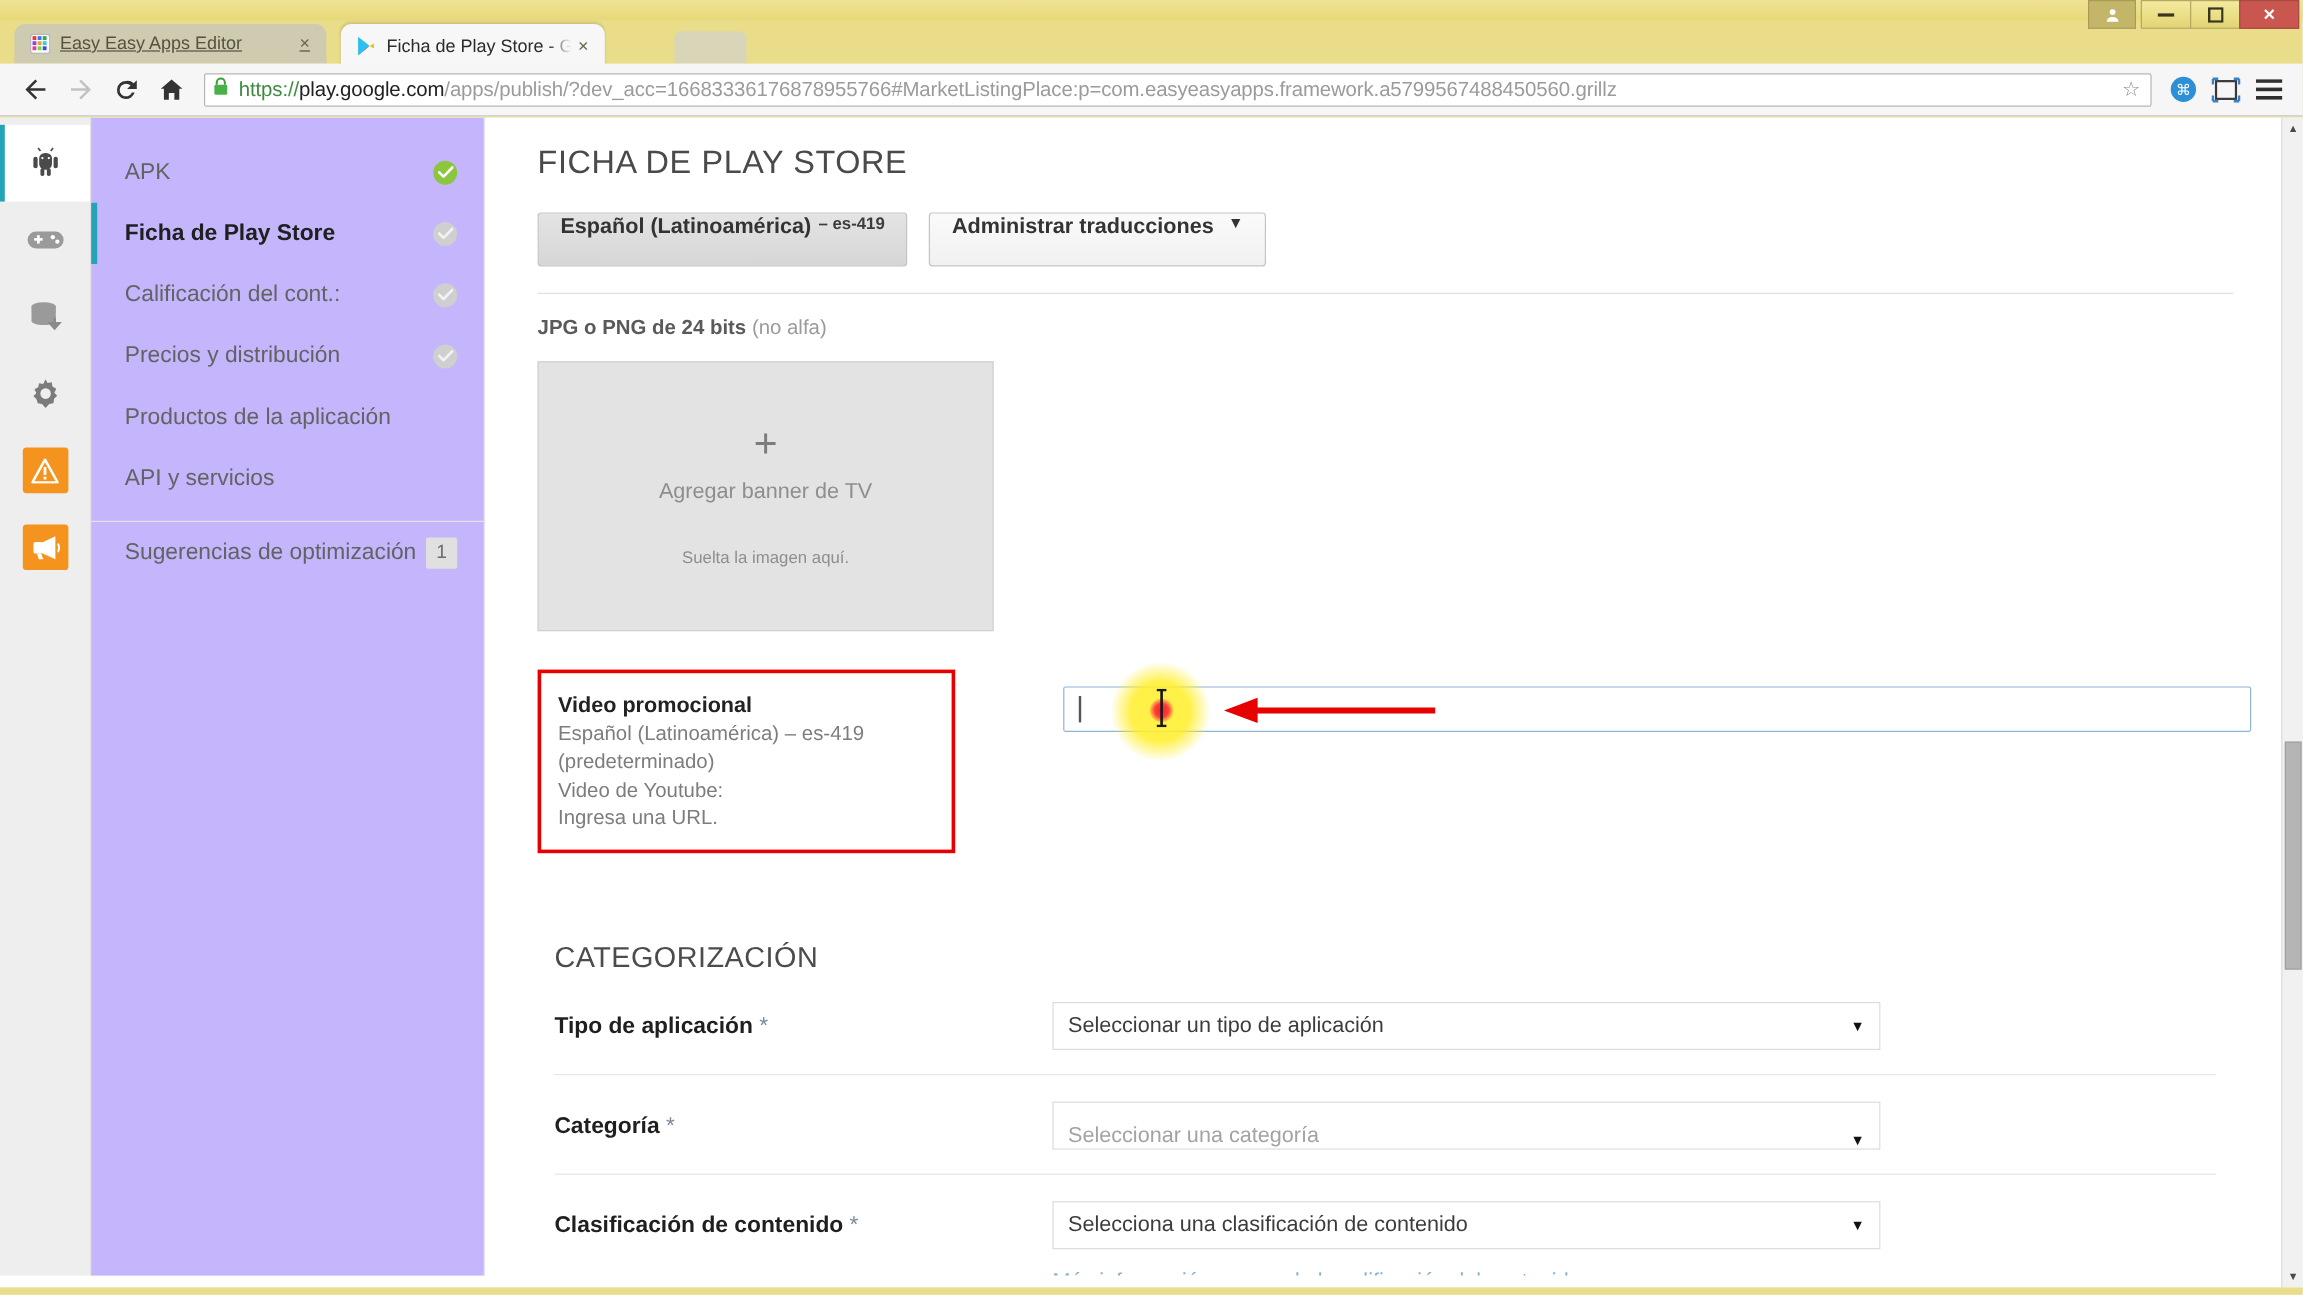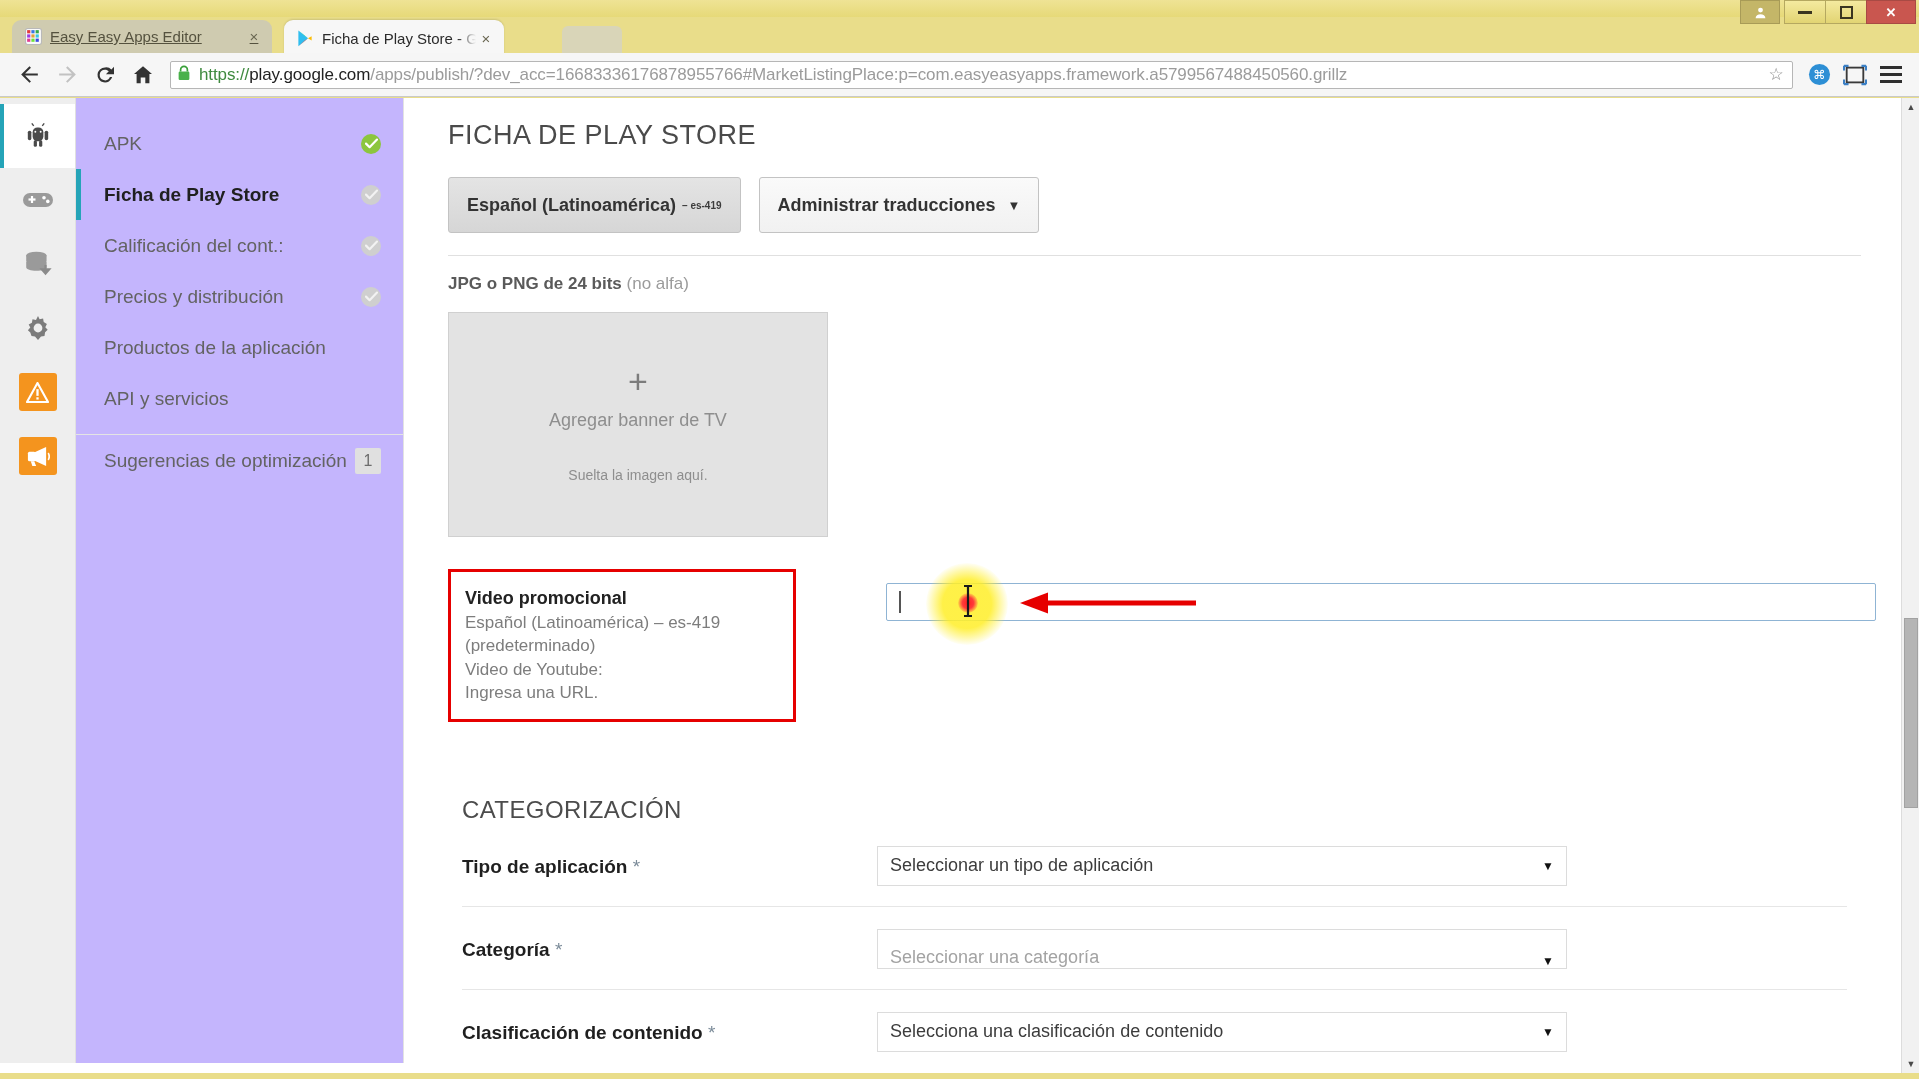--- a/index.html
+++ b/index.html
@@ -175,27 +175,27 @@
   #main {
     flex: 1 1 auto; background: #fff; position: relative; overflow: hidden;
     padding: 0 26px 0 30px;
   }
   #page-title {
     font-size: 27px; color: #4a4a4a; letter-spacing: .5px;
     padding: 22px 0 0 14px; font-weight: normal;
   }
   #lang-row { display: flex; gap: 18px; padding: 26px 0 0 14px; }
   .btn {
-    height: 56px; display:flex; align-items:center; padding: 0 18px;
+    height: 45px; display:flex; padding: 0 18px;
     border: 1px solid #c3c3c3; border-radius: 3px;
     font-size: 18px; color: #333; font-weight: bold;
   }
   .btn.lang { background: linear-gradient(#e4e4e4,#d6d6d6); }
   .btn.manage { background: linear-gradient(#fafafa,#f1f1f1); }
-  .btn .small { font-size: 10px; font-weight: bold; margin-left: 6px; color:#3c3c3c;}
+  .btn .small { font-size: 14px; font-weight: bold; margin-left: 6px; color:#3c3c3c;}
   .btn .caret { margin-left: 12px; font-size: 13px; }
 
   #ruler { height: 1px; background: #e0e0e0; margin: 22px 14px 0 14px; }
 
   #scrollwrap { position: relative; margin-top: 0; padding: 0 14px; }
   #clipped-top {
     height: 10px; overflow: hidden; color:#8d8d8d; font-size: 17px;
   }
   .hint {
     font-size: 17px; color: #777; padding-top: 8px;

